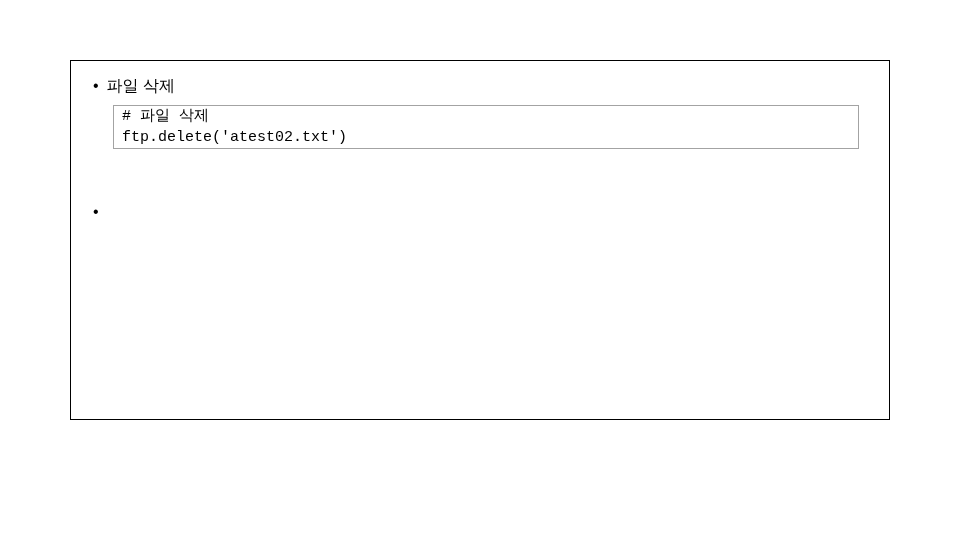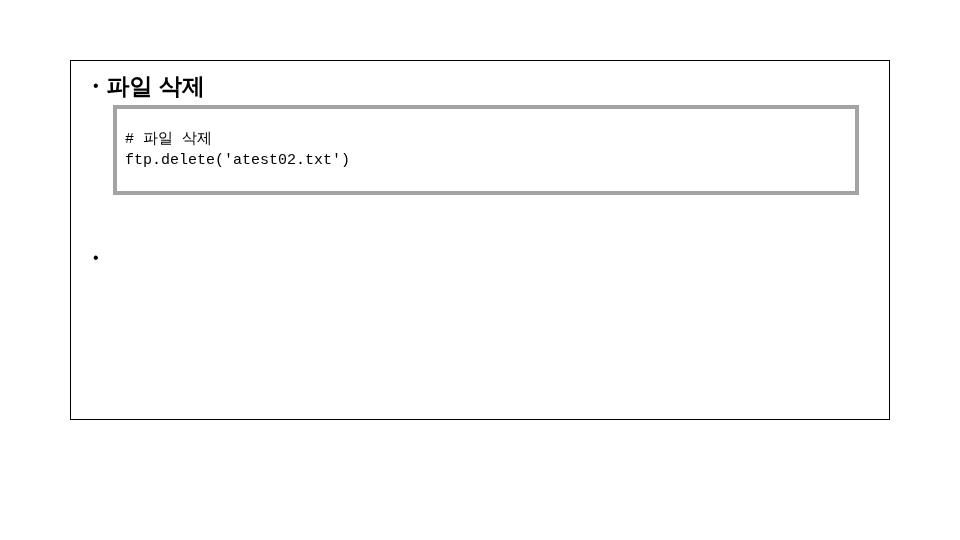--- a/index.html
+++ b/index.html
@@ -25,29 +25,29 @@
       align-items: flex-start;
       margin-bottom: 6px;
     }
     .bullet-dot {
       font-size: 16px;
       line-height: 26px;
       margin-right: 8px;
       margin-left: 2px;
     }
     .bullet-title {
-      font-size: 23px;
-      font-weight: 700;
+      font-size: 16px;
+      font-weight: 400;
       line-height: 26px;
     }
     .code-box {
-      border: 4px solid #a3a3a3;
+      border: 1px solid #a3a3a3;
       margin-left: 22px;
       margin-right: 10px;
-      padding: 20px 8px;
+      padding: 0 8px;
       font-family: Consolas, "Courier New", monospace;
       font-size: 15px;
       line-height: 21px;
       white-space: pre;
     }
     .section {
       margin-bottom: 50px;
     }
     .section:last-child {
       margin-bottom: 0;

